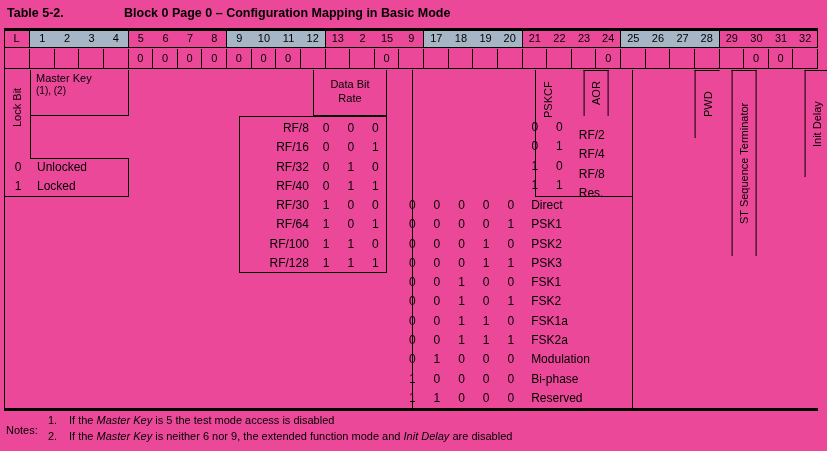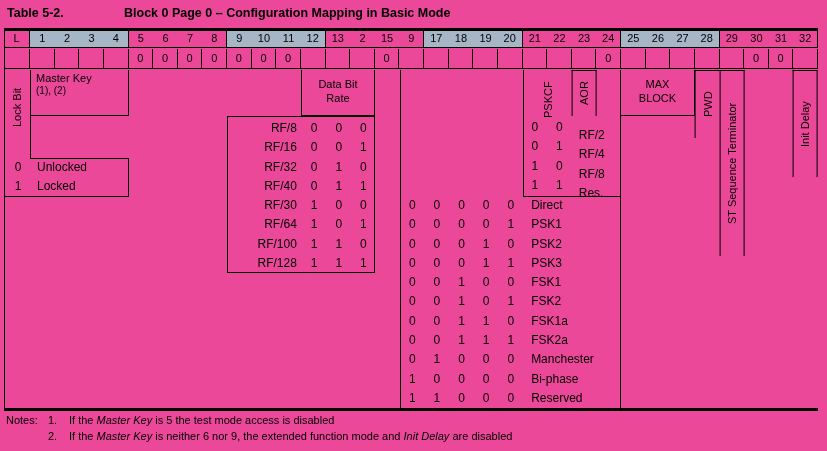--- a/index.html
+++ b/index.html
@@ -26,37 +26,37 @@
   .hdr-row { position:absolute; left:4px; width:814px; display:flex; font-size:11px; }
   .hdr-row.r1 { top:31px; height:16.5px; border-bottom:1px solid #000; line-height:15px; }
   .hdr-row.r2 { top:48.5px; height:19.5px; line-height:19px; }
   .cell { flex:none; width:24.625px; text-align:center; }
   .cell.lcell { width:26px; }
   .cell.gend { border-right:1px solid #000; }
   .r2 .cell { border-right:1px solid #000; }
   .cell.shaded { background:#a7b6c6; }
   
   .box { position:absolute; font-size:11px; }
-  .bl { border-left:1.2px solid #000; }
+  .bl { border-left:1.2px solid #000;margin-left:12px; }
   .br { border-right:1.2px solid #000; }
   .bb { border-bottom:1.2px solid #000; }
   .bt { border-top:1.2px solid #000; }
   .vtext { writing-mode: vertical-rl; transform: rotate(180deg); display:flex; align-items:center; justify-content:center; white-space:nowrap; }
   .center2 { display:flex; align-items:flex-start; justify-content:center; text-align:center; white-space:pre-line; }
   
   .lrow { display:flex; align-items:center; height:19.3px; line-height:19.3px; font-size:12px; }
   .bitc { flex:none; width:24.625px; text-align:center; }
   .valc { flex:none; width:28px; text-align:center; }
   .rlabel { flex:none; width:73.9px; text-align:right; padding-right:5px; }
   .mlabel { padding-left:8px; white-space:nowrap; }
   .plabel { padding-left:7px; white-space:nowrap;margin-top:16px; }
   .llabel { padding-left:5px; white-space:nowrap; }
   
   .notes { position:absolute; left:6px; top:412px; font-size:11px; }
-  .notes-label { position:absolute; left:0; top:2px; }
+  .notes-label { position:absolute; left:0; top:12px; }
   .note-row { position:relative; margin-left:42px; line-height:16px; display:flex; }
   .note-num { flex:none; width:21px; }
   .it { font-style: italic; }
 </style>
 </head>
 <body>
 
 <div class="canvas">
 
   <div class="title">
@@ -280,21 +280,21 @@
         <div class="bitc">1</div>
         <div class="bitc">1</div>
         <div class="mlabel">FSK2a</div>
       </div>
       <div class="lrow">
         <div class="bitc">0</div>
         <div class="bitc">1</div>
         <div class="bitc">0</div>
         <div class="bitc">0</div>
         <div class="bitc">0</div>
-        <div class="mlabel">Manchester</div>
+        <div class="mlabel">Modulation</div>
       </div>
       <div class="lrow">
         <div class="bitc">1</div>
         <div class="bitc">0</div>
         <div class="bitc">0</div>
         <div class="bitc">0</div>
         <div class="bitc">0</div>
         <div class="mlabel">Bi-phase</div>
       </div>
       <div class="lrow">
@@ -326,22 +326,20 @@
         <div class="bitc">0</div>
         <div class="plabel">RF/8</div>
       </div>
       <div class="lrow">
         <div class="bitc">1</div>
         <div class="bitc">1</div>
         <div class="plabel">Res.</div>
       </div>
     </div>
 
-  <div class="box br bb center2" style="left:621px; top:70px; width:74px; height:46px; padding-top:7px; line-height:14px;">MAX
-BLOCK</div>
 
   <div class="box br bb vtext" style="left:695px; top:70px; width:24.6px; height:68px;">PWD</div>
 
   <div class="box bl br bb vtext" style="left:719.5px; top:70px; width:24.6px; height:186px;">ST Sequence Terminator</div>
 
   <div class="box bl br bb vtext" style="left:793.4px; top:70px; width:24.6px; height:107px;">Init Delay</div>
 
   <div class="notes">
     <div class="notes-label">Notes:</div>
     <div>

